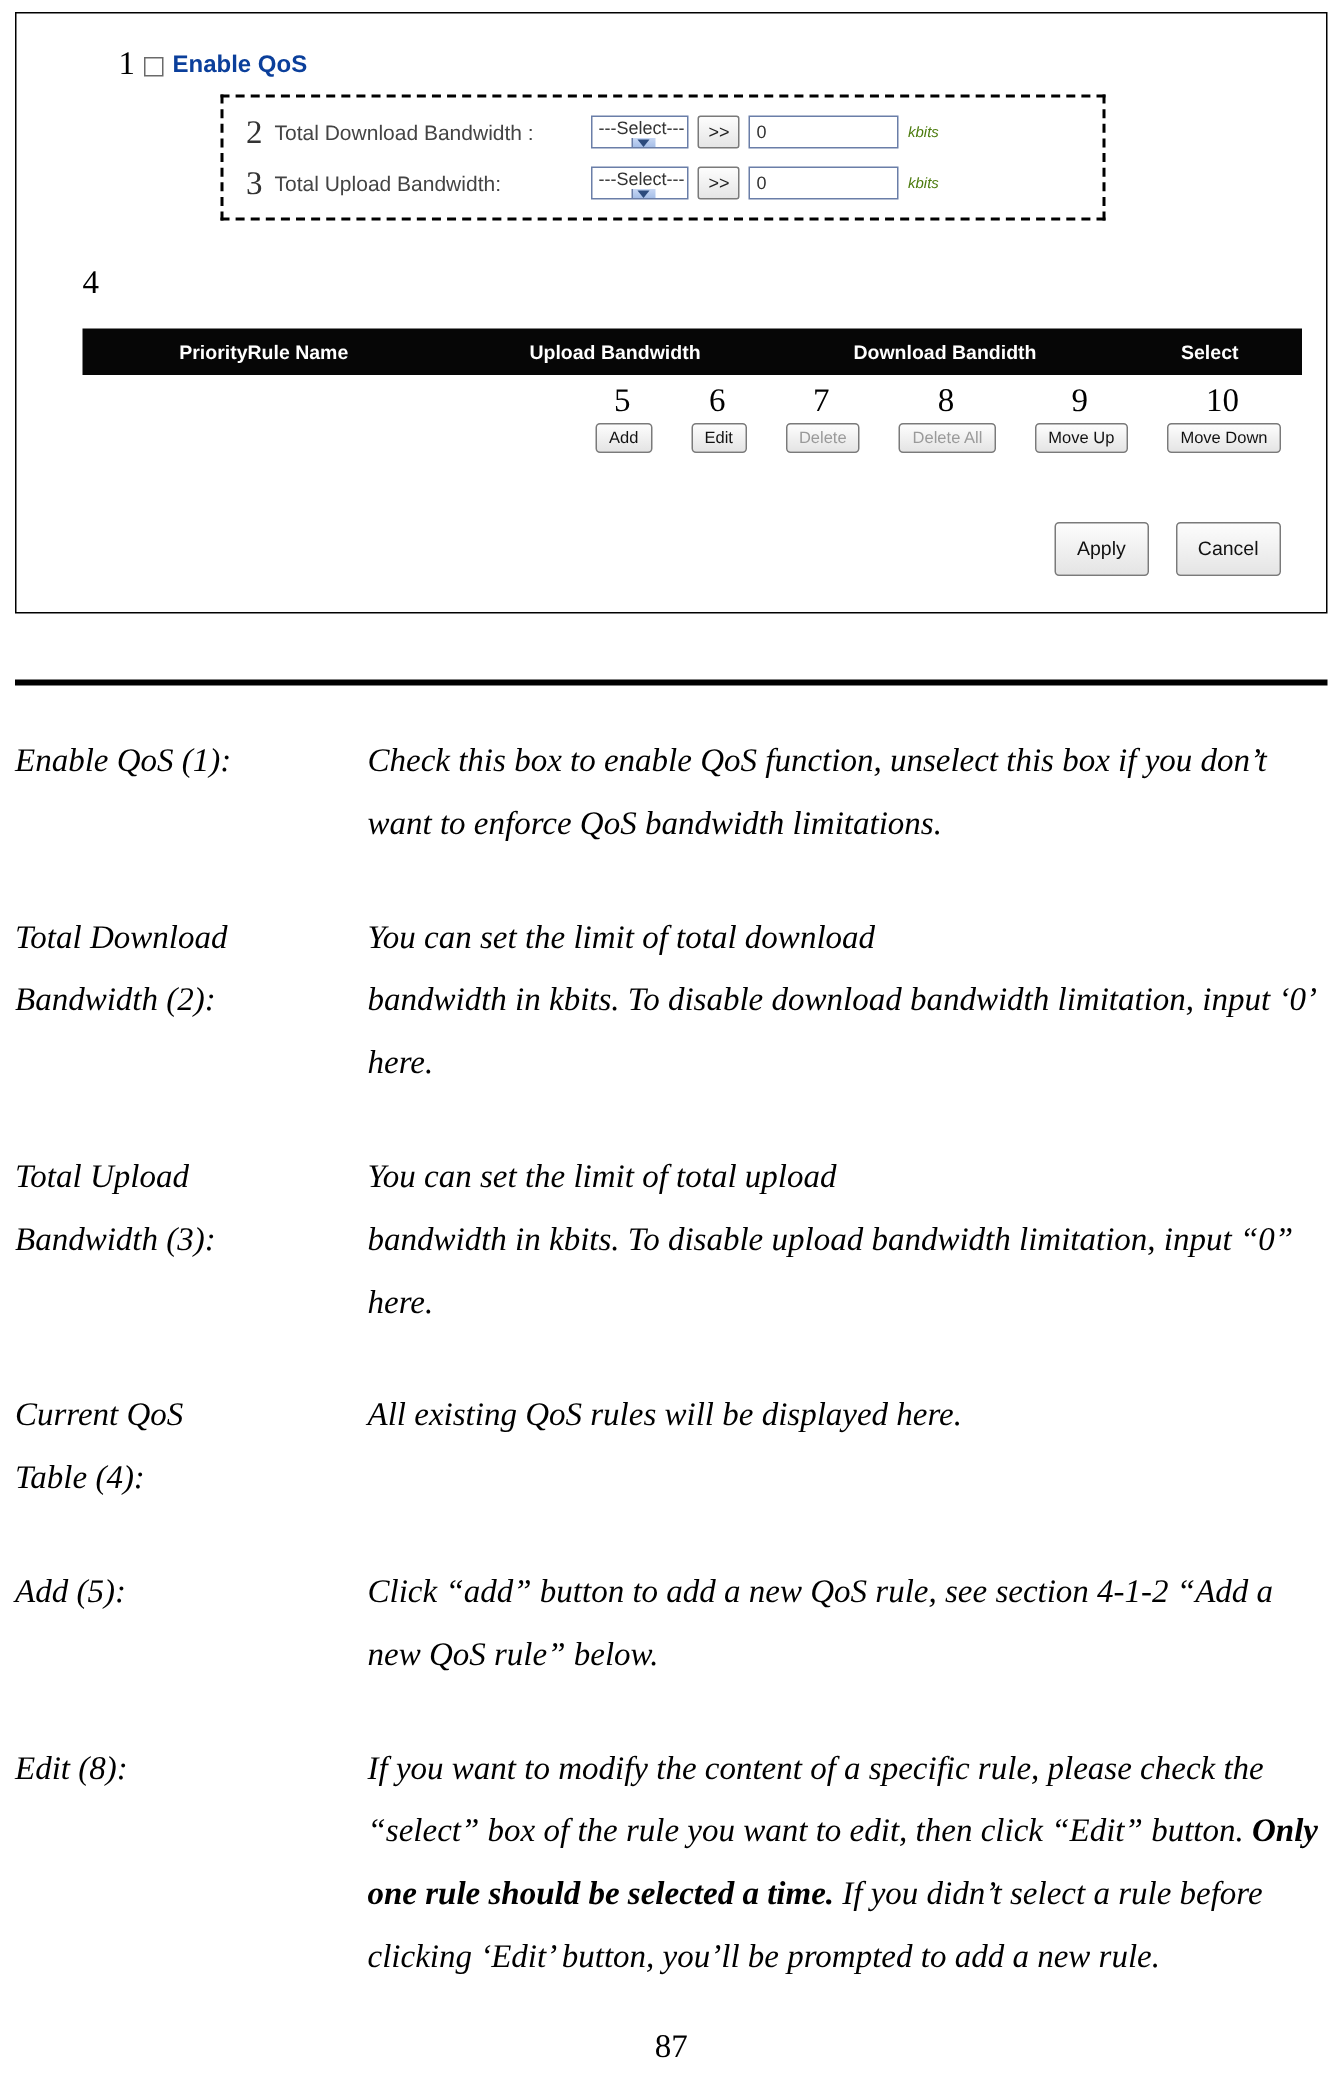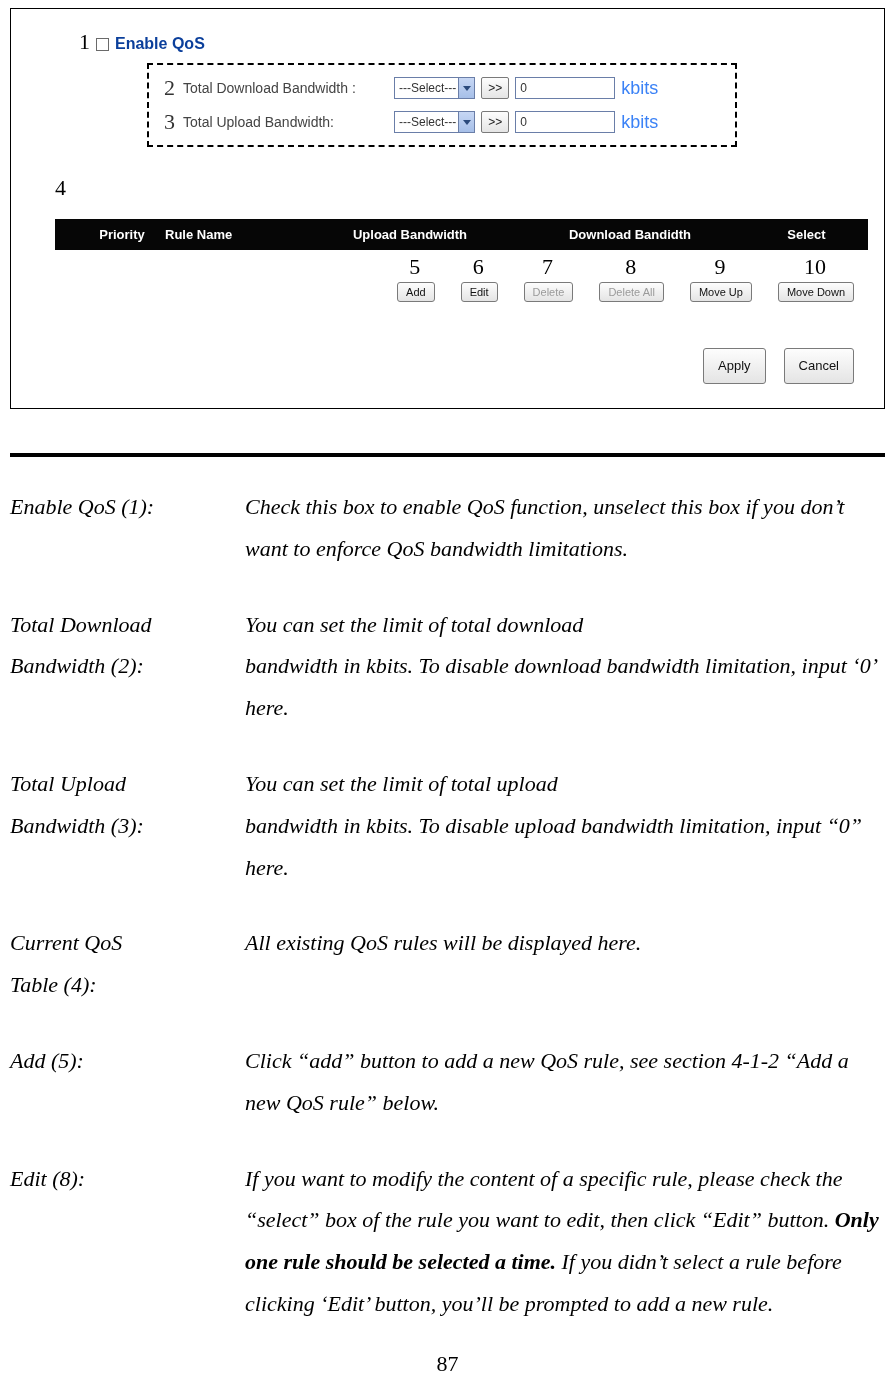--- a/index.html
+++ b/index.html
@@ -58,20 +58,21 @@
   .bw-row .annot { width: 18px; text-align: right; }
   .bw-label { width: 205px; color: #444; }
   .select {
     display: inline-flex; align-items: center;
     border: 1px solid #6a7ea8;
     background: #fff;
     height: 22px;
     font-size: 12px;
     color: #333;
     padding: 0 0 0 4px;
+    flex-direction: column;
   }
   .select .txt { padding-right: 2px; }
   .select .dd {
     width: 16px; height: 20px;
     background: linear-gradient(#c7d7f4,#a6bfe8);
     border-left: 1px solid #6a7ea8;
     display: flex; align-items: center; justify-content: center;
   }
   .chev {
     width: 0; height: 0; border-left: 4px solid transparent; border-right: 4px solid transparent; border-top: 5px solid #2b4a7c;
@@ -89,21 +90,21 @@
   }
   .num-input {
     border: 1px solid #6a7ea8;
     height: 22px;
     width: 100px;
     padding: 0 4px;
     font-size: 12px;
     color: #333;
     background: #fff;
   }
-  .unit { color: #3b82f6; font-size: 18px; }
+  .unit { color: #4d7c0f; font-size: 10px; font-style: italic; }
 
   .section-4 {
     margin: 28px 0 0 28px;
   }
   .dark-bar {
     background: #1a1a1a;
     color: #fff;
     font-weight: bold;
     font-size: 13px;
     padding: 5px 10px;
@@ -112,21 +113,21 @@
   .thead {
     background: #060606;
     color: #fff;
     display: flex;
     font-weight: bold;
     font-size: 13px;
     padding: 8px 0;
     margin-top: 18px;
   }
   .th { text-align: center; }
-  .th.priority { width: 110px; padding-left: 24px; text-align: center; }
+  .th.priority { width: 110px; padding-left: 24px; text-align: right; }
   .th.rule { width: 140px; text-align: left; }
   .th.up { width: 210px; }
   .th.down { width: 230px; }
   .th.sel { flex: 1; }
 
   .btn-row {
     display: flex;
     gap: 26px;
     justify-content: flex-end;
     margin: 4px 14px 0 0;

